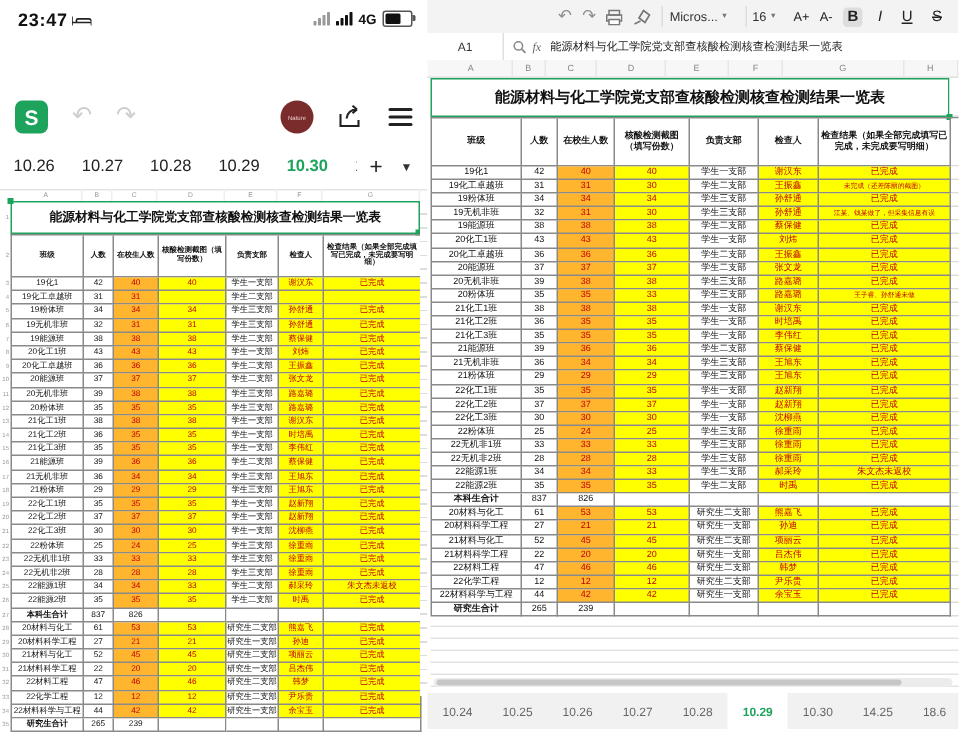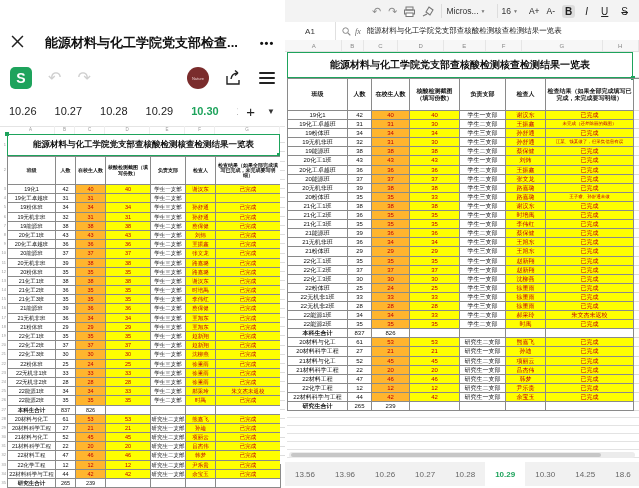--- a/index.html
+++ b/index.html
@@ -102,30 +102,43 @@
   .r-scroll{left:4px;top:452px;width:346px;height:6px;background:#ececec;border-radius:3px;}
   .r-thumb{left:6px;top:453px;width:310px;height:4px;background:#c7c7c7;border-radius:2px;}
   .rtabbar{left:0;top:462px;width:354px;height:24px;background:#f1f1f1;display:flex;align-items:center;overflow:hidden;}
   .rtab{padding:0 10px;font-size:8px;color:#666;height:100%;display:flex;align-items:center;white-space:nowrap;}
   .rtab.active{background:#fff;color:#1ea35c;font-weight:bold;}
 </style>
 </head>
 <body>
 
 <div id="left" class="abs">
-
-  <div class="titlebar abs">
-    <span class="close-x">
-      <svg viewBox="0 0 12 12">
-          <path d="M1 1 L11 11 M11 1 L1 11" stroke="#222" stroke-width="1.4"></path>
-        </svg>
-    </span>
-    <span class="apptitle">能源材料与化工学院党支部检查...</span>
-    <span class="more">•••</span>
+  <div class="status abs">
+    <span class="st-time abs">23:47</span>
+    <svg class="bed abs" viewBox="0 0 13 8">
+      <path d="M0 7 L0 1 M0 5 L13 5 L13 7 M3 5 L3 3.4 Q3 2.6 4 2.6 L11 2.6 Q13 2.6 13 4.4 L13 5" stroke="#222" stroke-width="1.1" fill="none"></path>
+    </svg>
+    <div class="st-right abs">
+      <span class="sig dim">
+          <i style="height:3px"></i>
+          <i style="height:5px"></i>
+          <i style="height:7px"></i>
+          <i style="height:9px"></i>
+        </span>
+      <span class="sig">
+          <i style="height:3px"></i>
+          <i style="height:5px"></i>
+          <i style="height:7px"></i>
+          <i style="height:9px"></i>
+        </span>
+      <span class="net">4G</span>
+      <span class="batt"></span>
+    </div>
   </div>
+
 
   <div class="ltool abs">
     <span class="slogo">S</span>
     <span class="udre">↶</span>
     <span class="udre">↷</span>
     <span class="lspacer"></span>
     <span class="avatar">Nature</span>
     <span class="share">
       <svg width="18" height="16" viewBox="0 0 18 16">
         <path d="M2 6 L2 14 L14 14 L14 10" stroke="#222" stroke-width="1.4" fill="none"></path>
@@ -915,22 +928,22 @@
       <div></div>
       <div></div>
       <div></div>
       <div></div>
       <div></div>
       <div></div>
     </div>
   <div class="r-scroll abs"></div>
   <div class="r-thumb abs"></div>
   <div class="rtabbar abs">
-      <div class="rtab">13.56</div>
-      <div class="rtab">13.96</div>
+      <div class="rtab">10.24</div>
+      <div class="rtab">10.25</div>
       <div class="rtab">10.26</div>
       <div class="rtab">10.27</div>
       <div class="rtab">10.28</div>
       <div class="rtab active">10.29</div>
       <div class="rtab">10.30</div>
       <div class="rtab">14.25</div>
       <div class="rtab">18.6</div>
     </div>
 </div>
 

